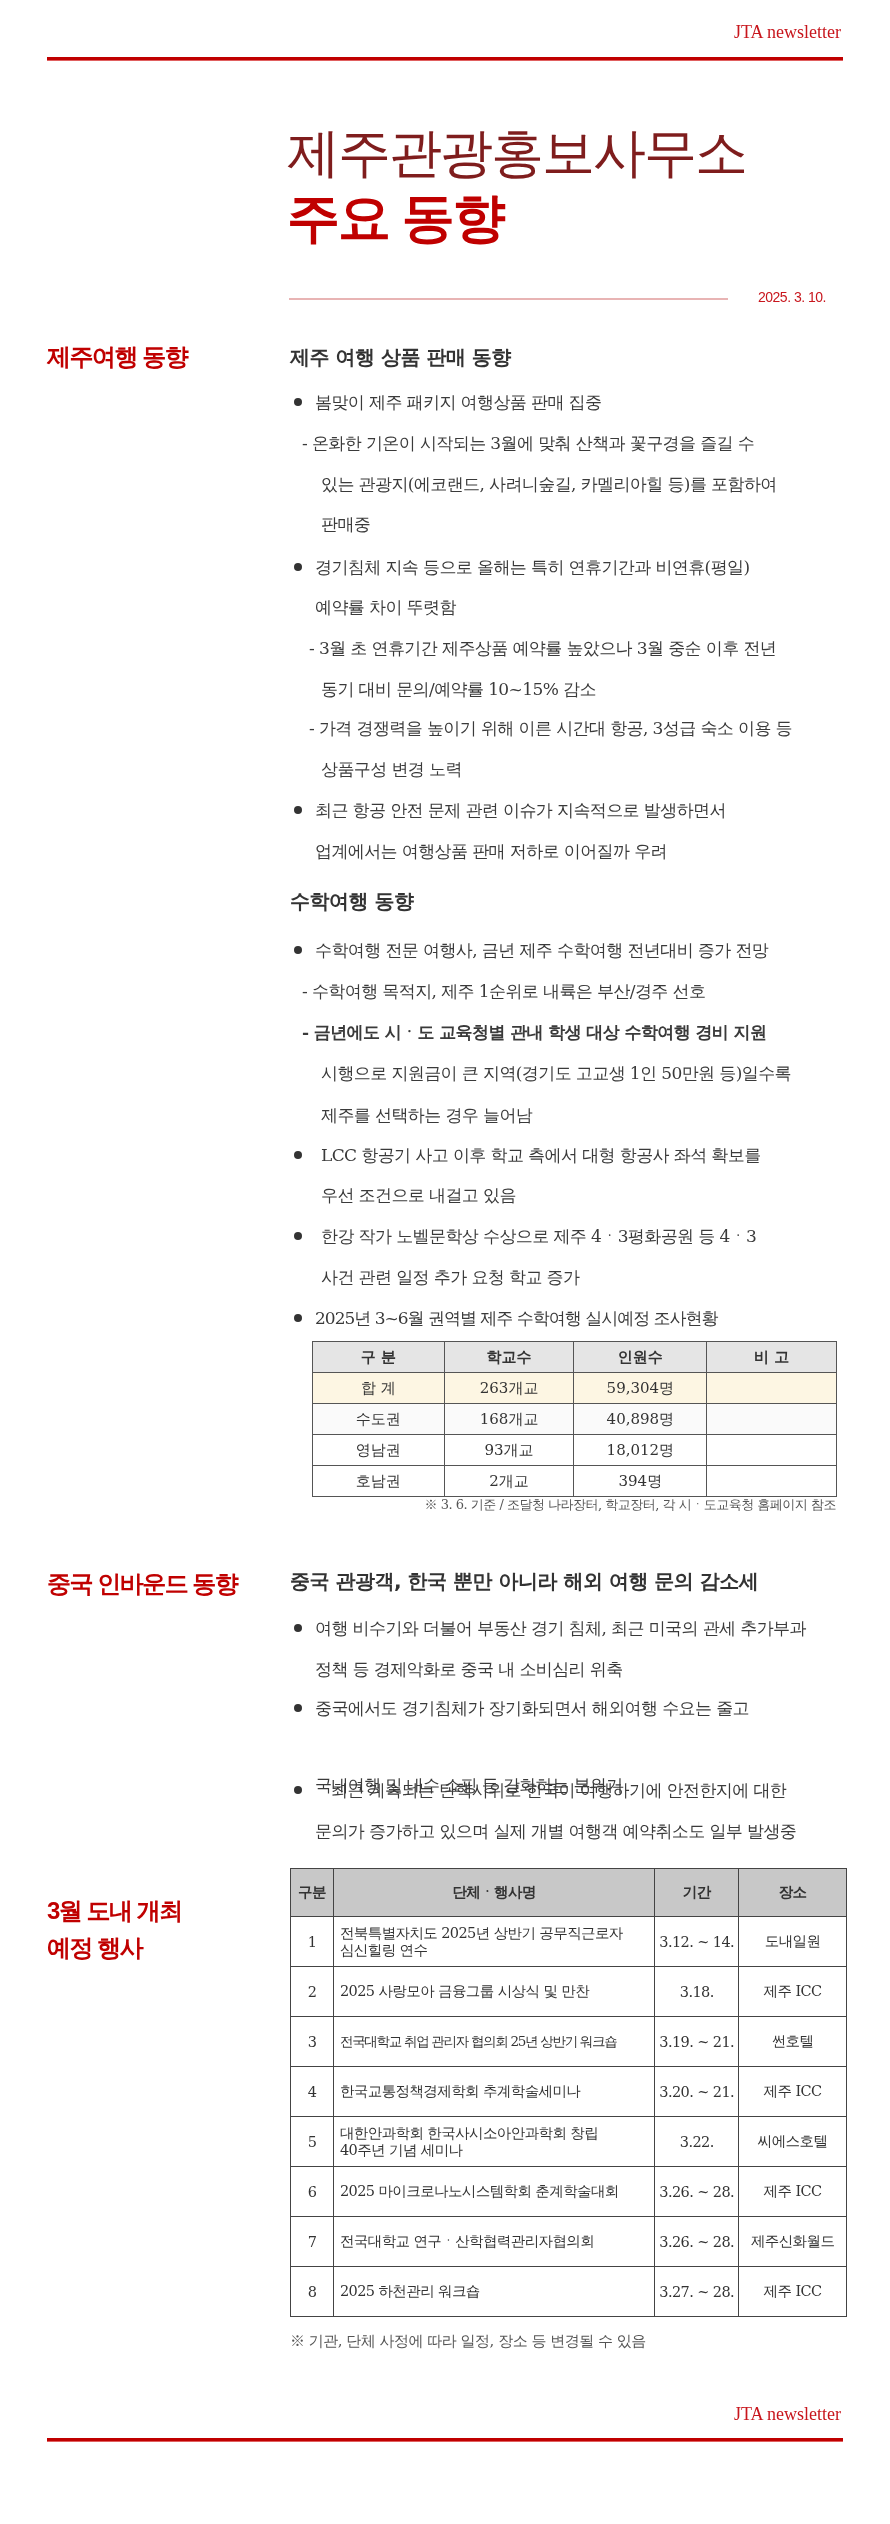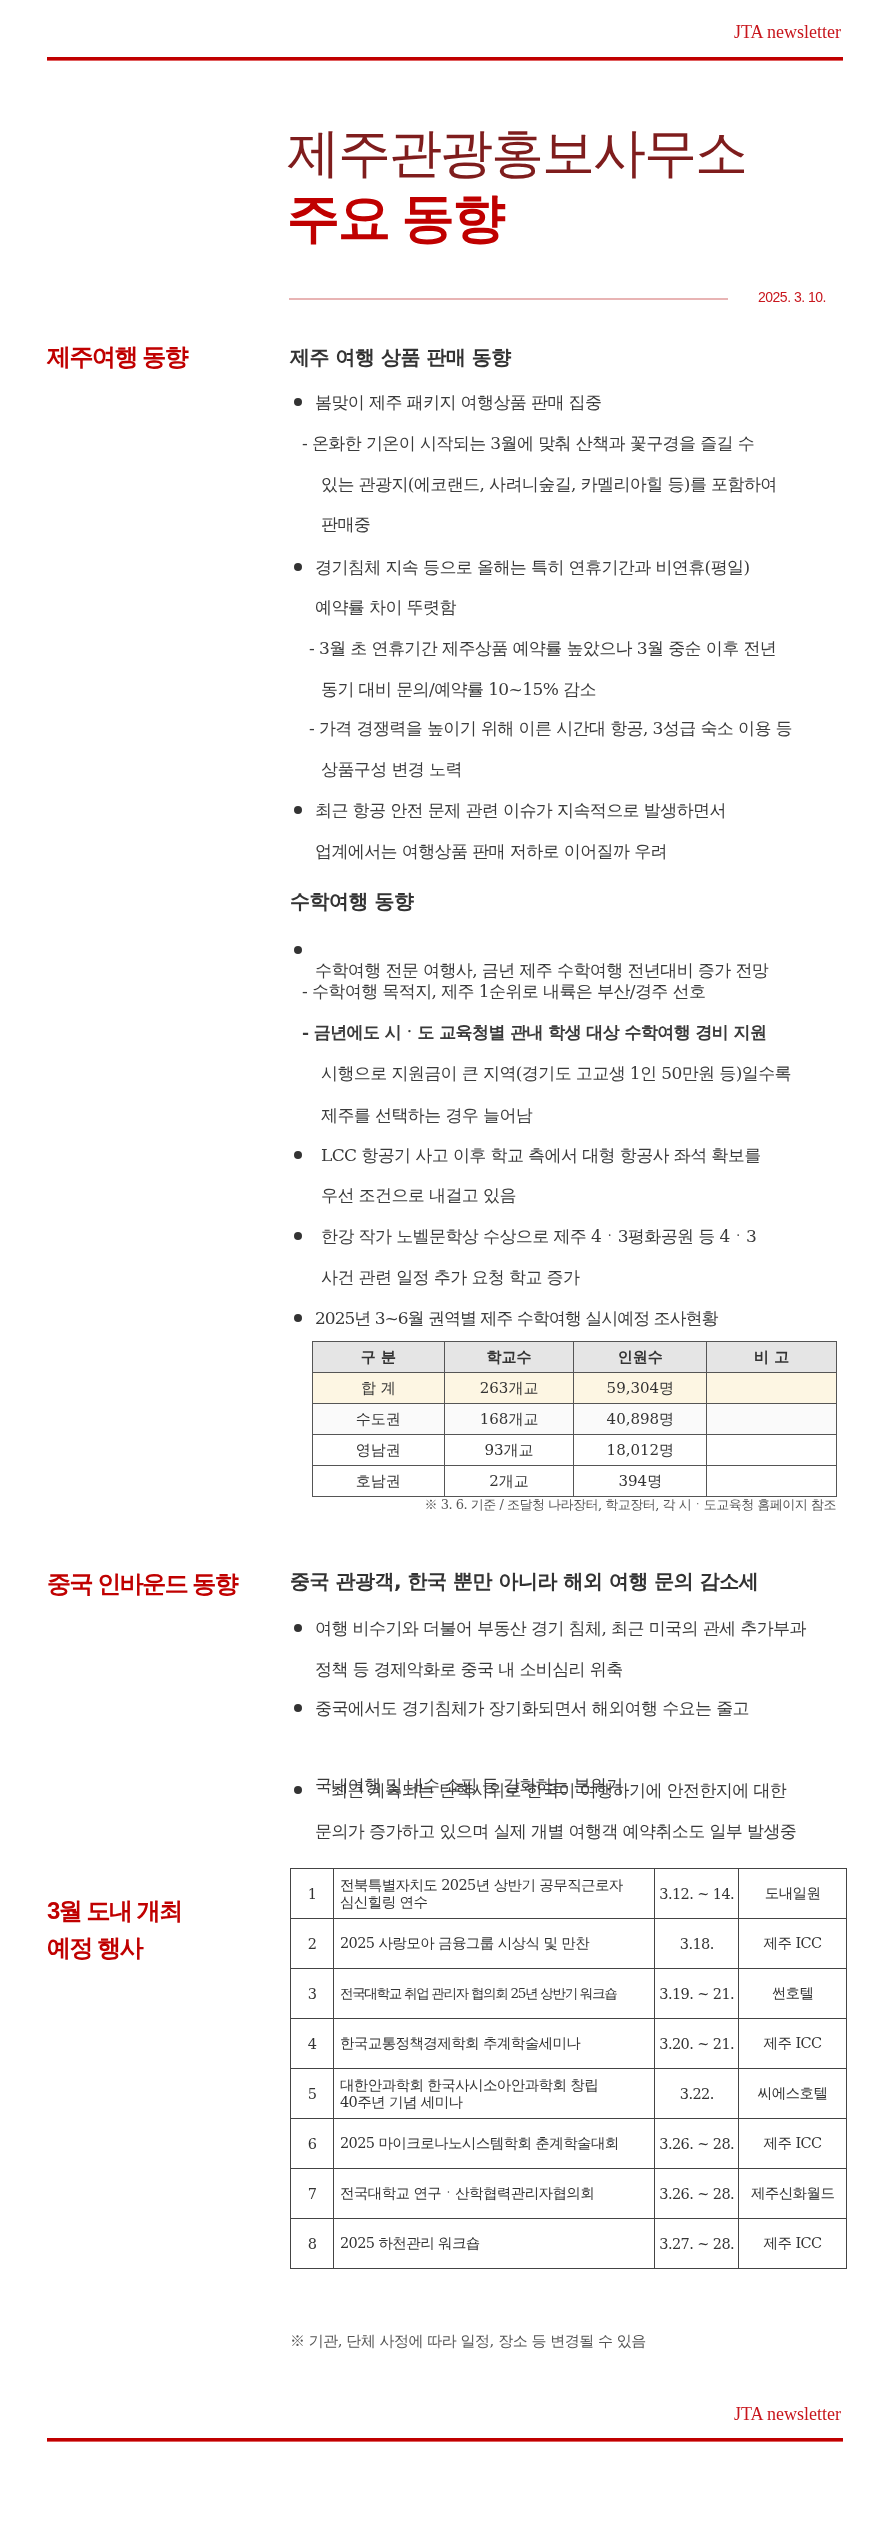--- a/index.html
+++ b/index.html
@@ -57,21 +57,21 @@
   <div class="line" style="left:321px; top:757px;">상품구성 변경 노력</div>
   <span class="dot" style="left:294px; top:806px;"></span>
   <div class="line" style="left:315px; top:798px;">최근 항공 안전 문제 관련 이슈가 지속적으로 발생하면서</div>
   <div class="line" style="left:315px; top:839px;">업계에서는 여행상품 판매 저하로 이어질까 우려</div>
 </div>
 
 <div class="abs subhead" style="left:290px; top:889px;">수학여행 동향</div>
 
 <div>
   <span class="dot" style="left:294px; top:946px;"></span>
-  <div class="line" style="left:315px; top:938px;margin-top:20px;">수학여행 전문 여행사, 금년 제주 수학여행 전년대비 증가 전망</div>
+  <div class="line" style="left:315px; top:938px;">수학여행 전문 여행사, 금년 제주 수학여행 전년대비 증가 전망</div>
   <div class="line" style="left:302px; top:979px;">- 수학여행 목적지, 제주 1순위로 내륙은 부산/경주 선호</div>
   <div class="line" style="left:302px; top:1020px;font-weight:bold;">- 금년에도 시ㆍ도 교육청별 관내 학생 대상 수학여행 경비 지원</div>
   <div class="line" style="left:321px; top:1061px;">시행으로 지원금이 큰 지역(경기도 고교생 1인 50만원 등)일수록</div>
   <div class="line" style="left:321px; top:1103px;">제주를 선택하는 경우 늘어남</div>
   <span class="dot" style="left:294px; top:1151px;"></span>
   <div class="line" style="left:321px; top:1143px;">LCC 항공기 사고 이후 학교 측에서 대형 항공사 좌석 확보를</div>
   <div class="line" style="left:321px; top:1183px;">우선 조건으로 내걸고 있음</div>
   <span class="dot" style="left:294px; top:1232px;"></span>
   <div class="line" style="left:321px; top:1224px;">한강 작가 노벨문학상 수상으로 제주 4ㆍ3평화공원 등 4ㆍ3</div>
   <div class="line" style="left:321px; top:1265px;">사건 관련 일정 추가 요청 학교 증가</div>
@@ -139,20 +139,26 @@
 <div class="abs sec-label" style="left:47px; top:1929px;">예정 행사</div>
 
 <table class="events" style="left:290px; top:1868px; width:557px;">
   <colgroup>
       <col style="width:43px">
       <col style="width:322px">
       <col style="width:84px">
       <col style="width:108px">
     </colgroup>
   <tbody>
+      <tr>
+    <th style="padding:0;">구분</th>
+    <th>단체ㆍ행사명</th>
+    <th>기간</th>
+    <th>장소</th>
+  </tr>
   <tr>
     <td class="c">1</td>
     <td class="l" style="white-space:pre-line;">전북특별자치도 2025년 상반기 공무직근로자
 심신힐링 연수</td>
     <td class="c" style="padding:0;">3.12. ~ 14.</td>
     <td class="c" style="padding:0;">도내일원</td>
   </tr>
   <tr>
     <td class="c">2</td>
     <td class="l">2025 사랑모아 금융그룹 시상식 및 만찬</td>

